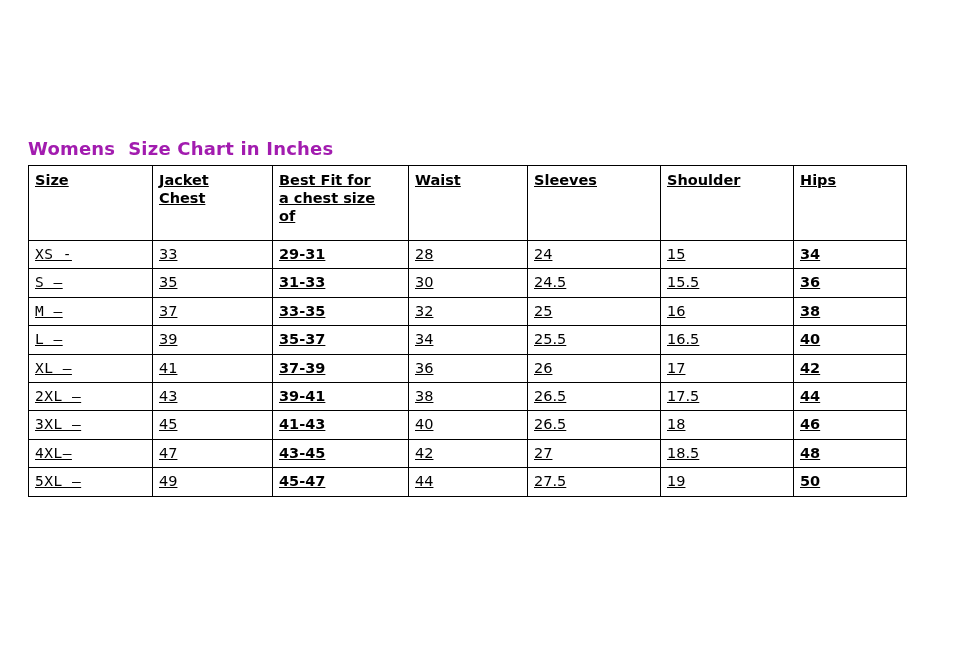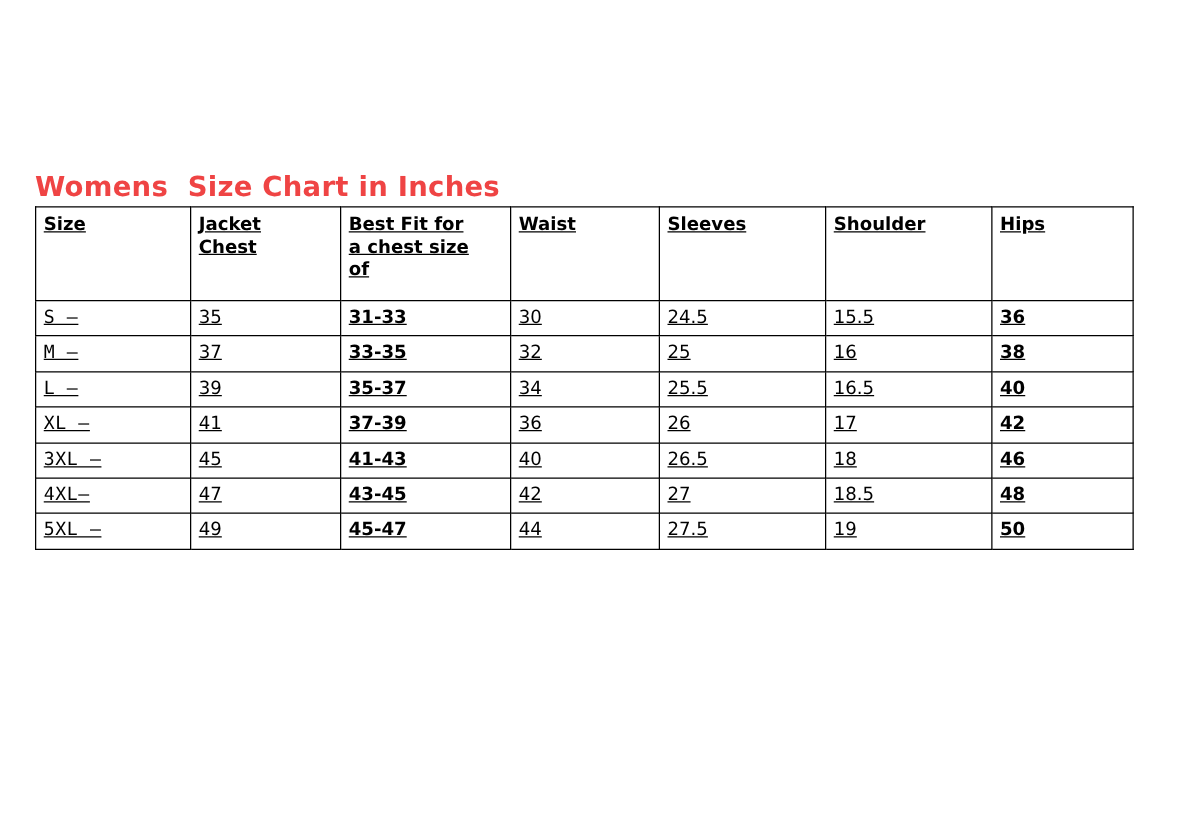--- a/index.html
+++ b/index.html
@@ -20,25 +20,25 @@
     left: 0;
     top: 0;
     width: 960px;
     height: 653px;
     background: #ffffff;
   }
   .chart-title {
     position: absolute;
     left: 28px;
     top: 138px;
-    font-size: 22px;
+    font-size: 18px;
     font-weight: bold;
     letter-spacing: 0.2px;
     white-space: pre;
-    color: #ef4444;
+    color: #a21caf;
   }
   table.size-chart {
     position: absolute;
     left: 28px;
     top: 165px;
     width: 878px;
     border-collapse: collapse;
     table-layout: fixed;
     text-decoration: underline;
   }
@@ -114,20 +114,29 @@
 a chest size
 of</th>
         <th>Waist</th>
         <th>Sleeves</th>
         <th>Shoulder</th>
         <th class="hdr-hips">Hips</th>
       </tr>
     </thead>
     <tbody>
       <tr>
+        <td class="size-label">XS -</td>
+        <td class="val">33</td>
+        <td class="val bold">29-31</td>
+        <td class="val">28</td>
+        <td class="val">24</td>
+        <td class="val">15</td>
+        <td class="val bold">34</td>
+      </tr>
+      <tr>
         <td class="size-label">S –</td>
         <td class="val">35</td>
         <td class="val bold">31-33</td>
         <td class="val">30</td>
         <td class="val">24.5</td>
         <td class="val">15.5</td>
         <td class="val bold">36</td>
       </tr>
       <tr>
         <td class="size-label">M –</td>
@@ -150,20 +159,29 @@
       <tr>
         <td class="size-label">XL –</td>
         <td class="val">41</td>
         <td class="val bold">37-39</td>
         <td class="val">36</td>
         <td class="val">26</td>
         <td class="val">17</td>
         <td class="val bold">42</td>
       </tr>
       <tr>
+        <td class="size-label">2XL –</td>
+        <td class="val">43</td>
+        <td class="val bold">39-41</td>
+        <td class="val">38</td>
+        <td class="val">26.5</td>
+        <td class="val">17.5</td>
+        <td class="val bold">44</td>
+      </tr>
+      <tr>
         <td class="size-label">3XL –</td>
         <td class="val">45</td>
         <td class="val bold">41-43</td>
         <td class="val">40</td>
         <td class="val">26.5</td>
         <td class="val">18</td>
         <td class="val bold">46</td>
       </tr>
       <tr>
         <td class="size-label">4XL–</td>

